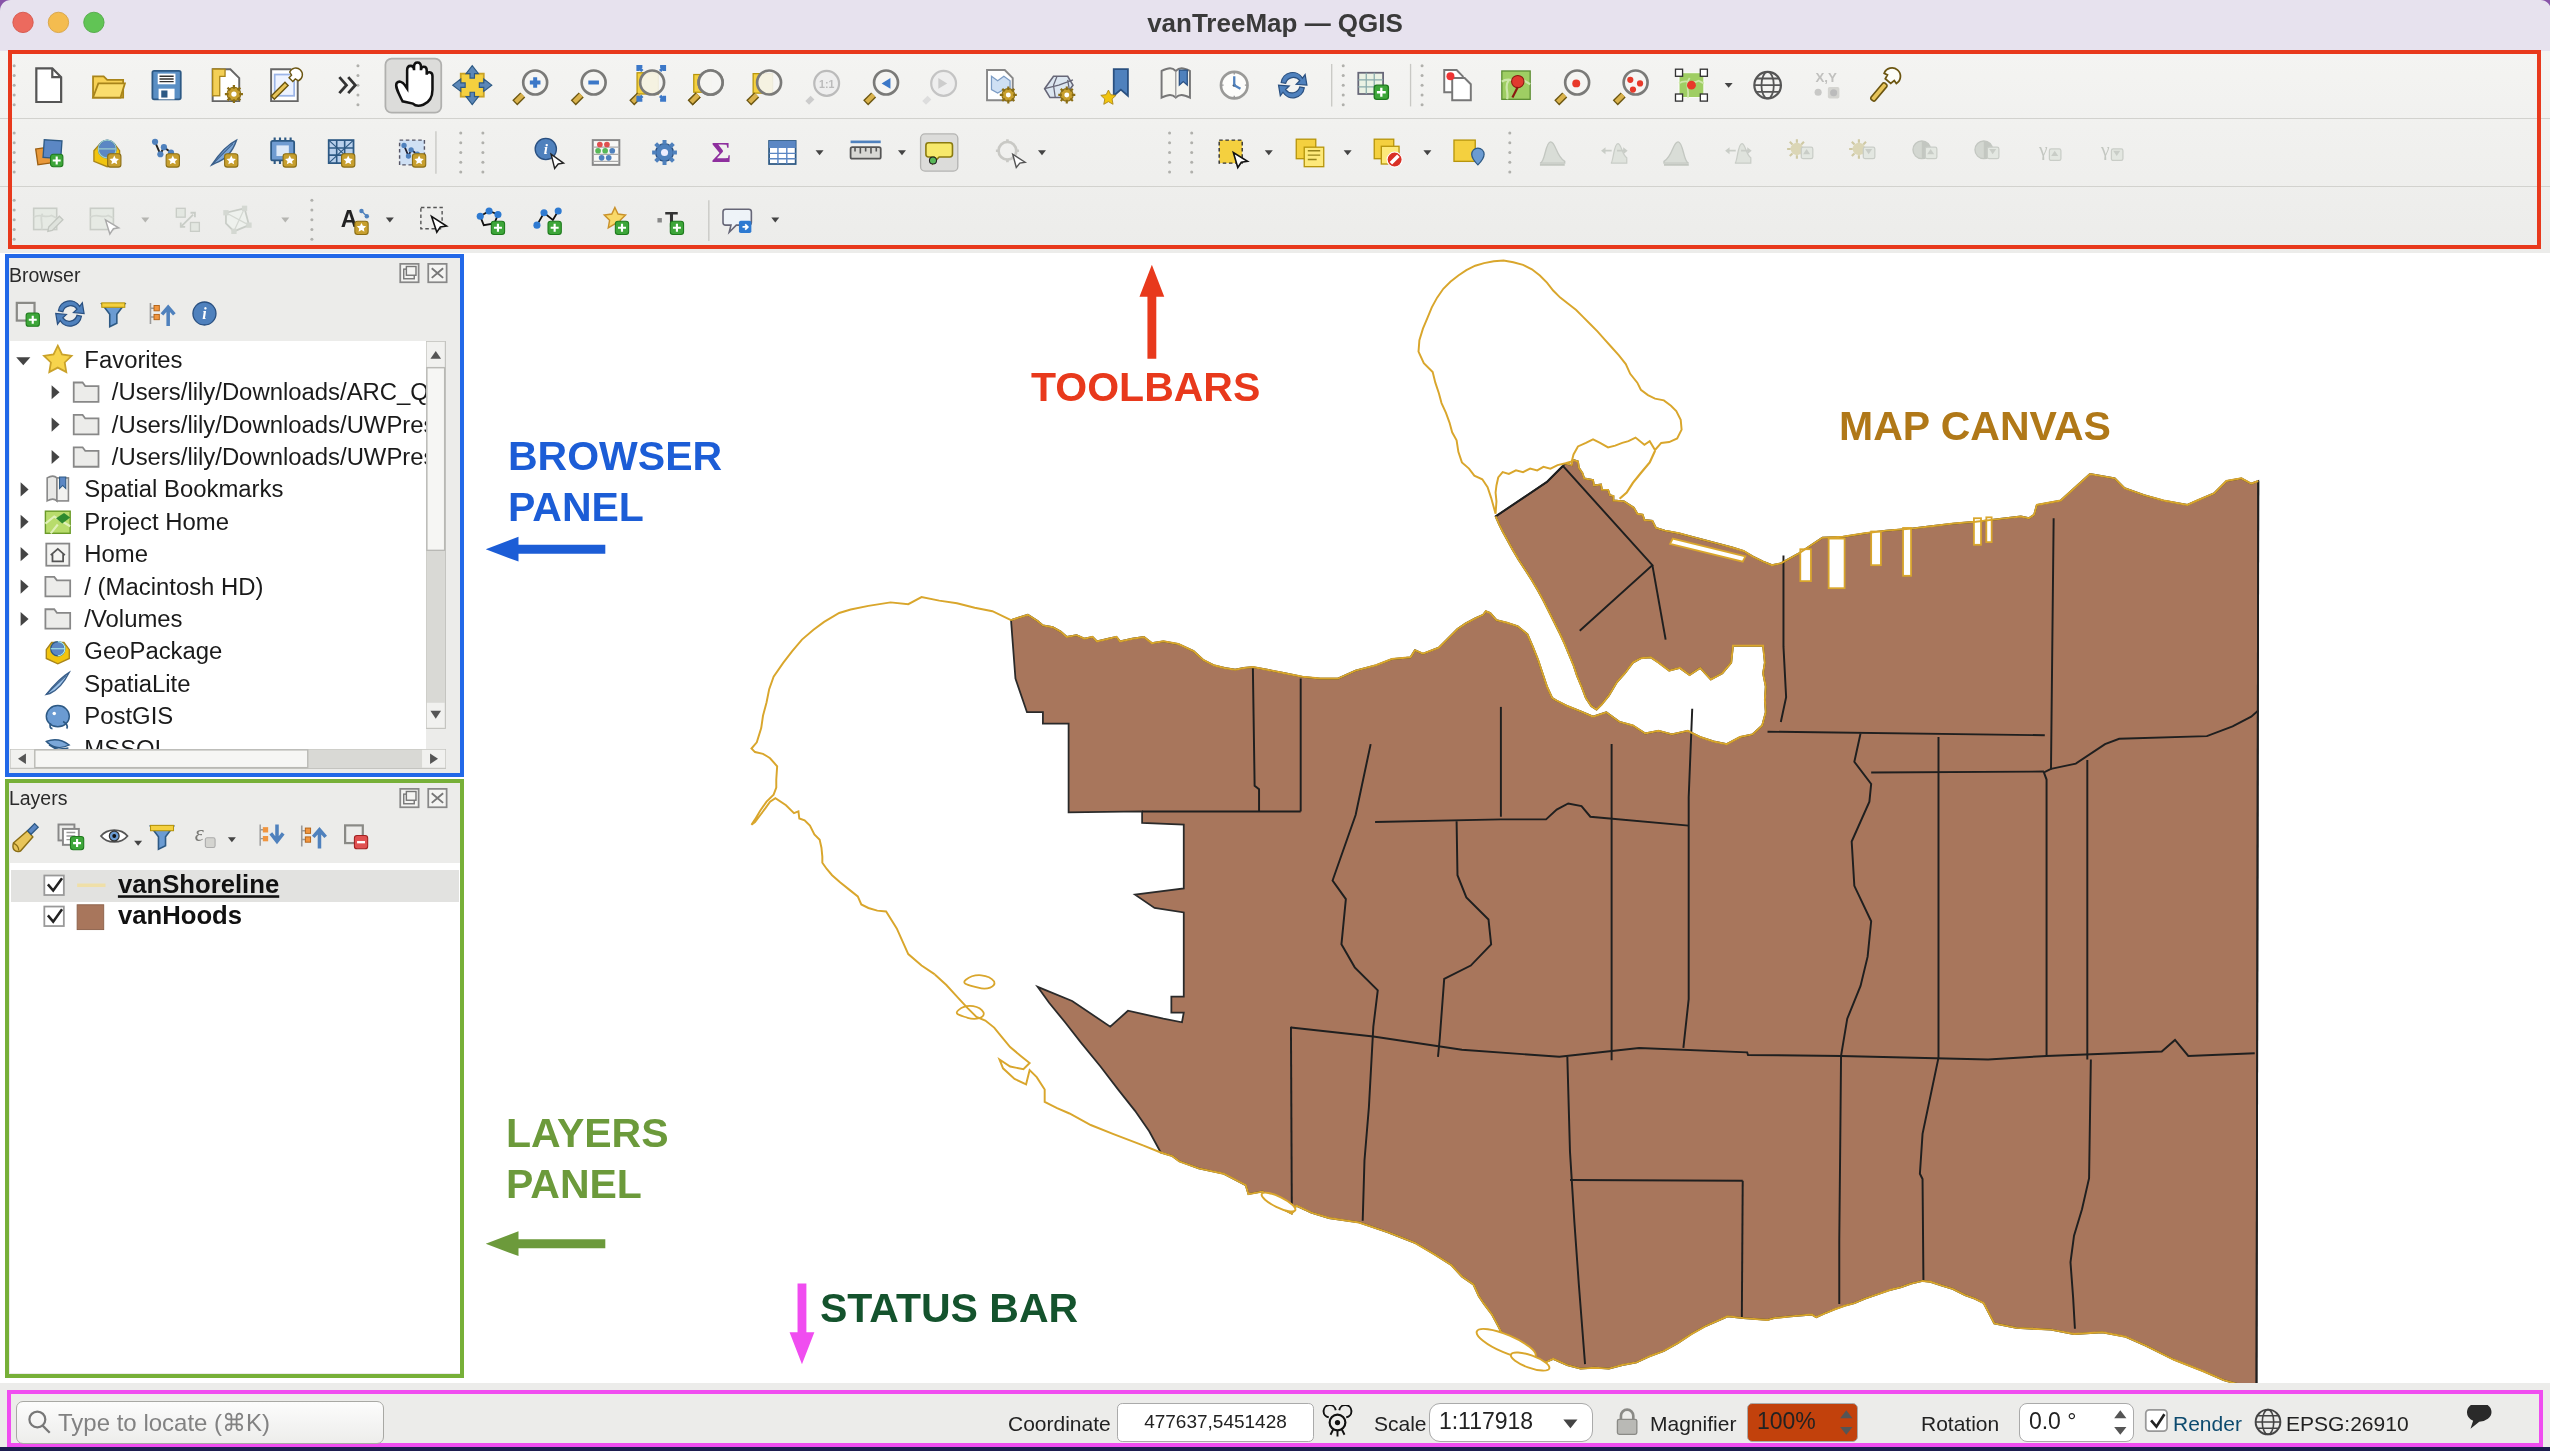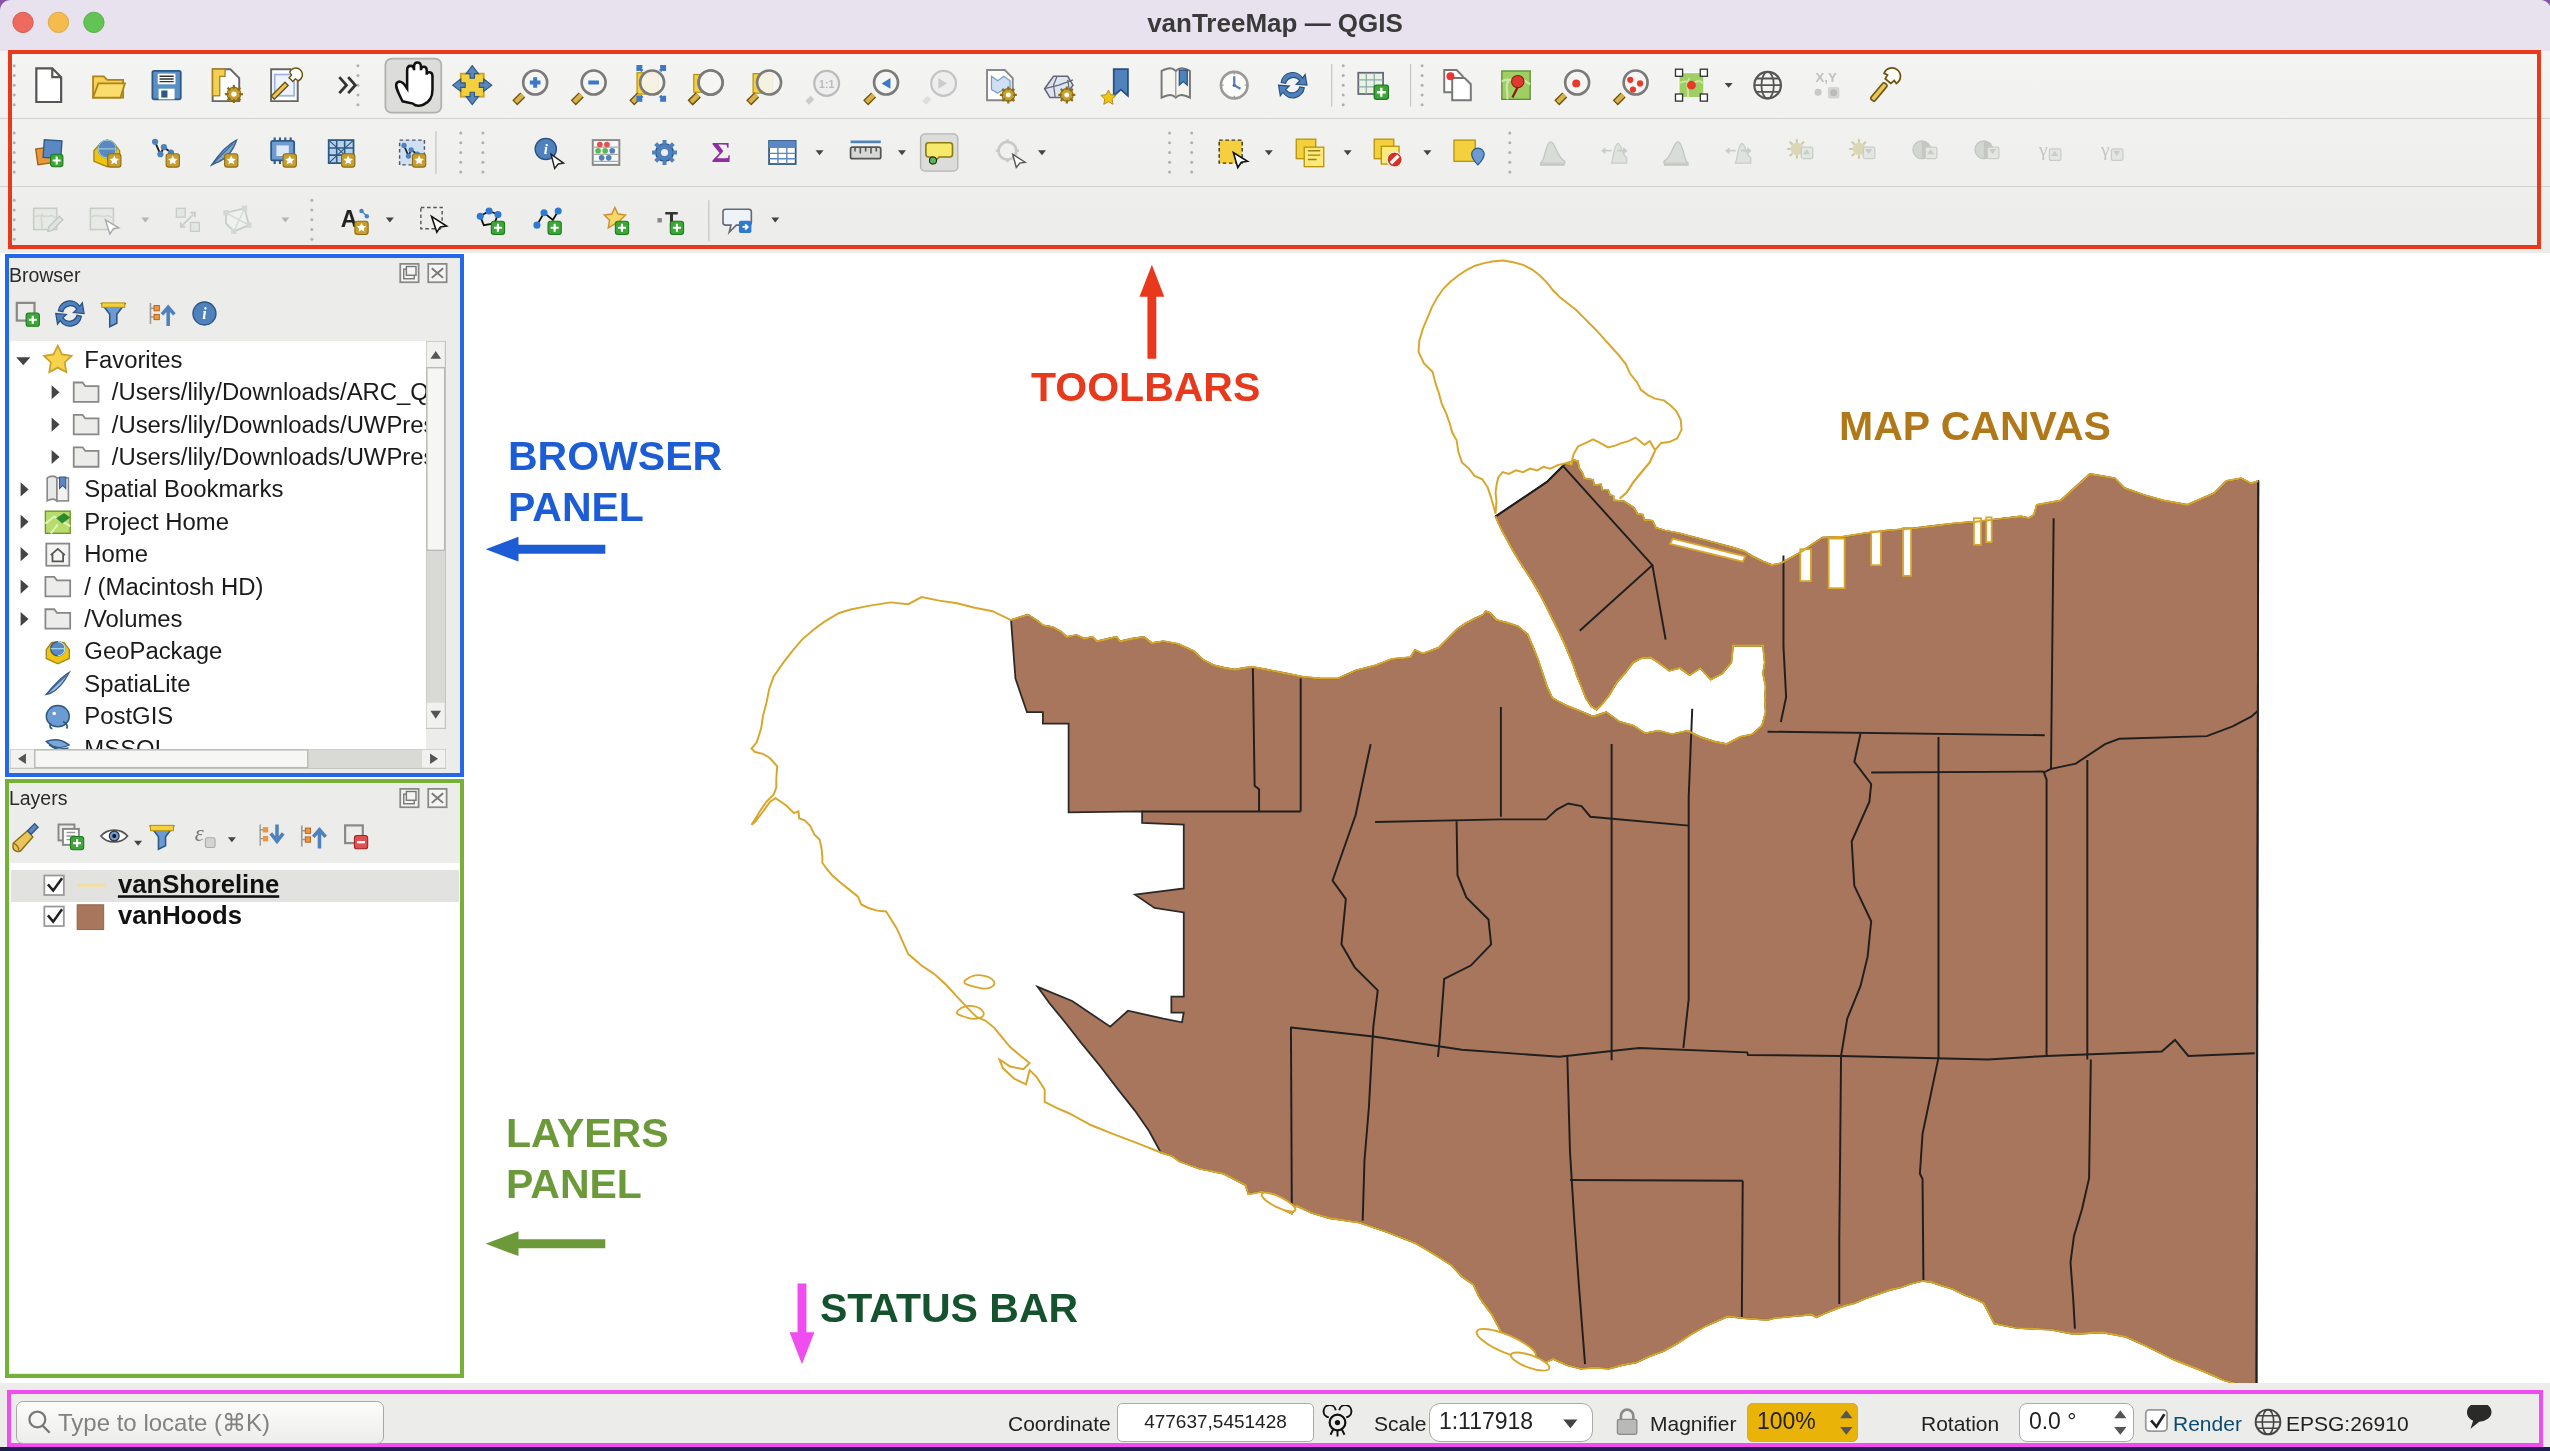--- a/index.html
+++ b/index.html
@@ -873,21 +873,21 @@
 <div class="abs" style="left:1374px;top:1412px;font-size:21px;color:#222;">Scale</div>
 <div class="abs" style="left:1429px;top:1403px;width:164px;height:39px;background:#fff;border:1.8px solid #aaa;border-radius:11px;box-sizing:border-box;font-size:23px;color:#222;padding-left:8.9px;line-height:35px;">1:117918</div>
 <svg class="abs" style="left:1558px;top:1415px" width="26.6" height="17.7" viewBox="0 0 30 20">
     <path d="M6,5 h16 l-8,10 z" fill="#444"></path>
   </svg>
 <svg class="abs" style="left:1613px;top:1405px" width="30" height="34" viewBox="0 0 34 38">
     <rect x="5" y="16" width="22" height="17" rx="2" fill="#b9b9b5" stroke="#8a8a86" stroke-width="1.5"></rect>
     <path d="M9,16 v-4 a7,7 0 0 1 14,0 v4" fill="none" stroke="#8a8a86" stroke-width="3"></path>
   </svg>
 <div class="abs" style="left:1650px;top:1412px;font-size:21px;color:#222;">Magnifier</div>
-<div class="abs" style="left:1747px;top:1403px;width:111px;height:39px;background:#eab308;border:1.8px solid #aaa;border-radius:5.3px;box-sizing:border-box;font-size:23px;color:#222;padding-left:8.9px;line-height:35px;">100%</div>
+<div class="abs" style="left:1747px;top:1403px;width:111px;height:39px;background:#c2410c;border:1.8px solid #aaa;border-radius:5.3px;box-sizing:border-box;font-size:23px;color:#222;padding-left:8.9px;line-height:35px;">100%</div>
 <svg class="abs" style="left:1833px;top:1405px" width="26.6" height="35" viewBox="0 0 30 40">
     <path d="M8,15 l7,-9 7,9 z M8,25 l7,9 7,-9 z" fill="#555"></path>
   </svg>
 <div class="abs" style="left:1921px;top:1412px;font-size:21px;color:#222;">Rotation</div>
 <div class="abs" style="left:2019px;top:1403px;width:115px;height:39px;background:#fff;border:1.8px solid #aaa;border-radius:8px;box-sizing:border-box;font-size:23px;color:#222;padding-left:8.9px;line-height:35px;">0.0 °</div>
 <svg class="abs" style="left:2107px;top:1405px" width="26.6" height="35" viewBox="0 0 30 40">
     <path d="M8,15 l7,-9 7,9 z M8,25 l7,9 7,-9 z" fill="#555"></path>
   </svg>
 <svg class="abs" style="left:2144px;top:1408px" width="26.6" height="26.6" viewBox="0 0 30 30">
     <rect x="2" y="2" width="24" height="24" rx="4" fill="#fff" stroke="#999" stroke-width="2"></rect>

